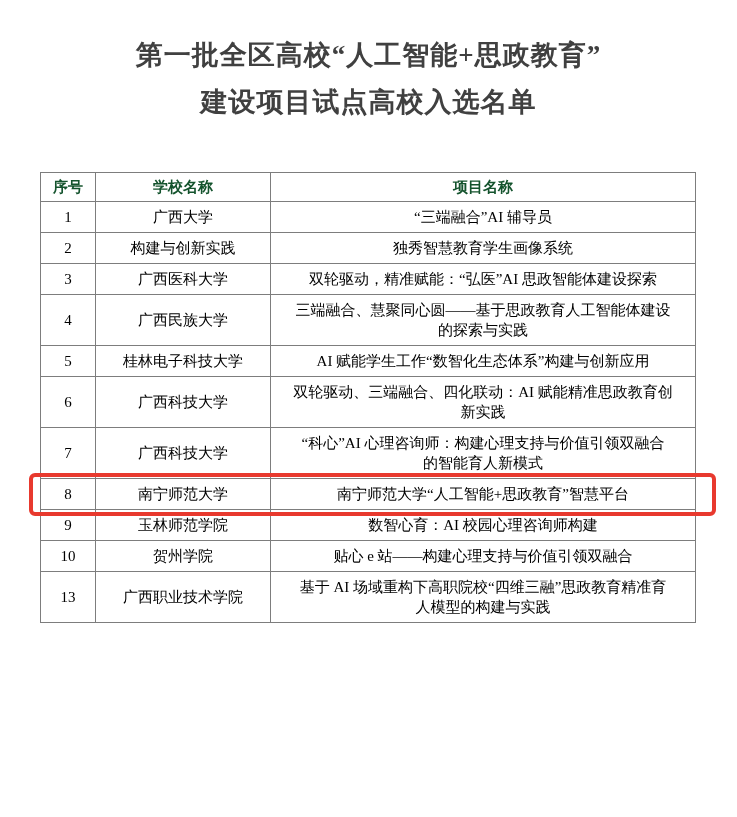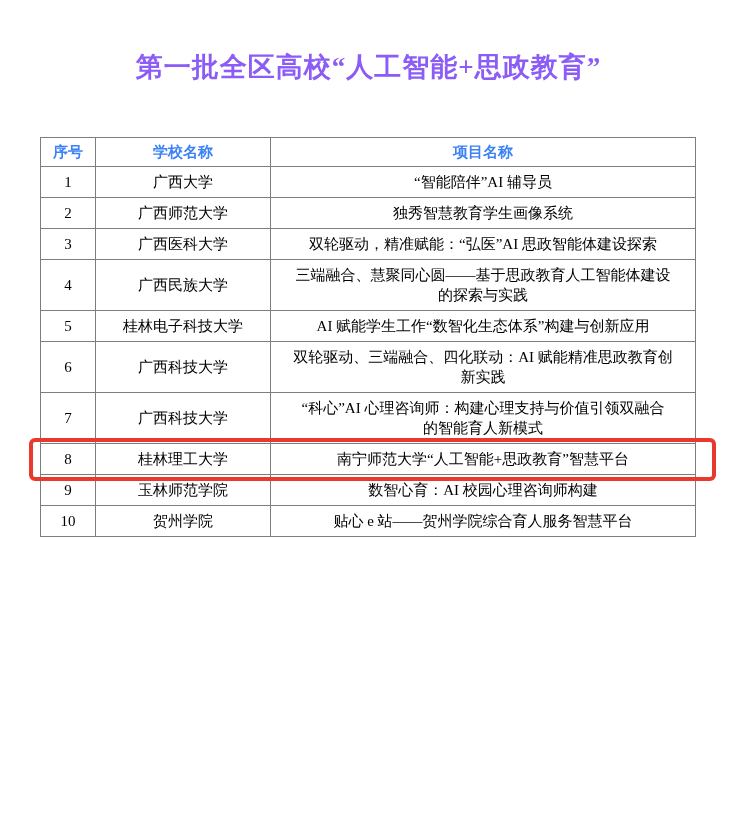--- a/index.html
+++ b/index.html
@@ -5,28 +5,28 @@
   * { margin: 0; padding: 0; box-sizing: border-box; }
   html, body {
     width: 737px;
     background: #ffffff;
     font-family: "Liberation Serif", "DejaVu Serif", serif;
     color: #000000;
   }
   body { height: 817px; overflow: hidden; position: relative; }
 
   .doc-title {
-    margin-top: 44px;
+    margin-top: 32px;
     text-align: center;
     font-family: "Liberation Serif", "DejaVu Serif", serif;
     font-weight: 700;
     font-size: 27px;
     line-height: 47px;
     letter-spacing: 1px;
-    color: #8b5cf6;
+    color: #404040;
   }
 
   .table-wrap {
     position: relative;
     width: 655px;
     margin: 46px 0 0 40px;
   }
 
   table.roster {
     width: 655px;
@@ -46,21 +46,21 @@
     line-height: 20px;
     padding: 5px 6px;
   }
   table.roster { border: 1.5px solid #7d7d7d; }
 
   table.roster th {
     font-family: "Liberation Sans", "DejaVu Sans", sans-serif;
     font-weight: 700;
     font-size: 15px;
     padding: 4px 2px;
-    color: #3b82f6;
+    color: #14532d;
   }
   td.col-no {
     font-family: "Liberation Serif", "DejaVu Serif", serif;
     font-size: 15px;
   }
   td.col-school, td.col-project {
     white-space: pre-line;
   }
 
   #highlight-box {
@@ -69,45 +69,46 @@
     border-radius: 6px;
     pointer-events: none;
     background: transparent;
   }
 </style>
 </head>
 <body>
 
 <div class="doc-title">
   <div>第一批全区高校“人工智能+思政教育”</div>
+  <div>建设项目试点高校入选名单</div>
 </div>
 
 <div class="table-wrap">
   <table class="roster">
     <colgroup>
       <col class="c-no">
         <col class="c-school">
         <col class="c-project">
     </colgroup>
     <thead>
       <tr>
         <th>序号</th>
         <th>学校名称</th>
         <th>项目名称</th>
       </tr>
     </thead>
     <tbody id="roster-body">
         <tr>
           <td class="col-no">1</td>
           <td class="col-school">广西大学</td>
-          <td class="col-project">“智能陪伴”AI 辅导员</td>
+          <td class="col-project">“三端融合”AI 辅导员</td>
         </tr>
         <tr>
           <td class="col-no">2</td>
-          <td class="col-school">广西师范大学</td>
+          <td class="col-school">构建与创新实践</td>
           <td class="col-project">独秀智慧教育学生画像系统</td>
         </tr>
         <tr>
           <td class="col-no">3</td>
           <td class="col-school">广西医科大学</td>
           <td class="col-project">双轮驱动，精准赋能：“弘医”AI 思政智能体建设探索</td>
         </tr>
         <tr>
           <td class="col-no">4</td>
           <td class="col-school">广西民族大学</td>
@@ -126,29 +127,35 @@
 新实践</td>
         </tr>
         <tr>
           <td class="col-no">7</td>
           <td class="col-school">广西科技大学</td>
           <td class="col-project">“科心”AI 心理咨询师：构建心理支持与价值引领双融合
 的智能育人新模式</td>
         </tr>
         <tr>
           <td class="col-no">8</td>
-          <td class="col-school">桂林理工大学</td>
+          <td class="col-school">南宁师范大学</td>
           <td class="col-project">南宁师范大学“人工智能+思政教育”智慧平台</td>
         </tr>
         <tr>
           <td class="col-no">9</td>
           <td class="col-school">玉林师范学院</td>
           <td class="col-project">数智心育：AI 校园心理咨询师构建</td>
         </tr>
         <tr>
           <td class="col-no">10</td>
           <td class="col-school">贺州学院</td>
-          <td class="col-project">贴心 e 站——贺州学院综合育人服务智慧平台</td>
+          <td class="col-project">贴心 e 站——构建心理支持与价值引领双融合</td>
+        </tr>
+        <tr>
+          <td class="col-no">13</td>
+          <td class="col-school">广西职业技术学院</td>
+          <td class="col-project">基于 AI 场域重构下高职院校“四维三融”思政教育精准育
+人模型的构建与实践</td>
         </tr>
       </tbody>
   </table>
   <div id="highlight-box" style="border-color: rgb(232, 57, 46); left: -11.5px; top: 300.5px; width: 687px; height: 43px;"></div>
 </div>
 
 </body></html>

